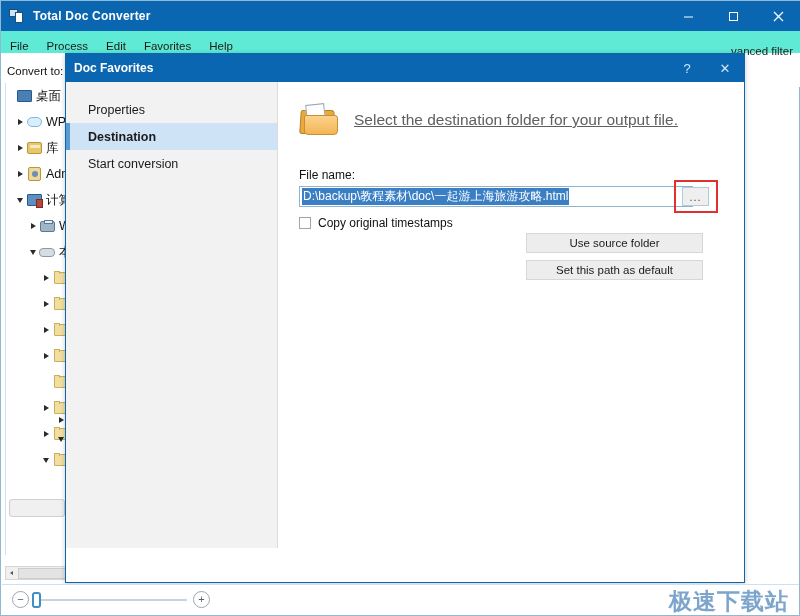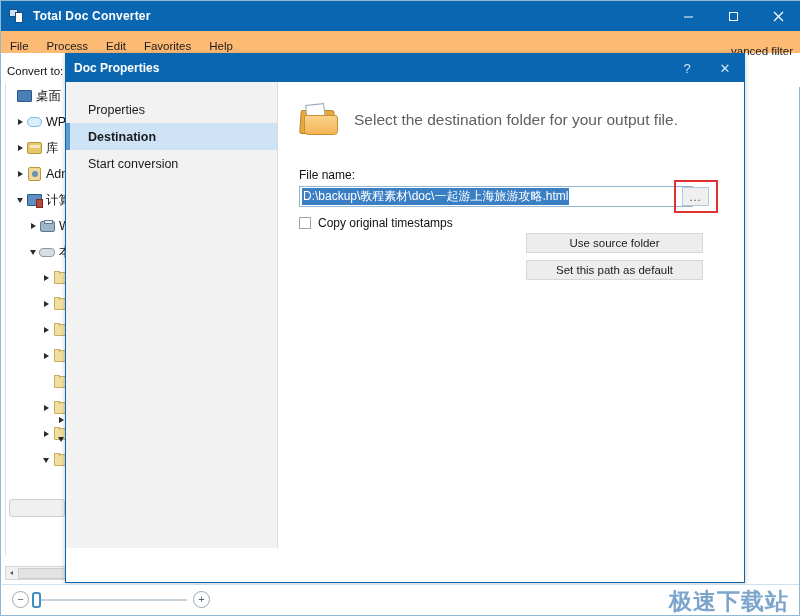--- a/index.html
+++ b/index.html
@@ -20,21 +20,21 @@
                border:1px solid #1a4f80;box-sizing:border-box;}
   .tb-icon .pg{position:absolute;left:6px;top:4px;width:8px;height:11px;background:#fff;
                border:1px solid #1a4f80;box-sizing:border-box;}
   .tb-title{margin-left:8px;color:#ffffff;font-size:12px;font-weight:bold;letter-spacing:.2px;}
   .tb-btns{position:absolute;right:0;top:0;height:30px;display:flex;}
   .tb-btn{width:45px;height:30px;display:flex;align-items:center;justify-content:center;
           color:#ffffff;font-size:13px;line-height:1;}
   .tb-btn svg{display:block;}
 
   
-  .menubar{position:absolute;left:0;top:30px;width:800px;height:30px;background:#fdba74;
+  .menubar{position:absolute;left:0;top:30px;width:800px;height:30px;background:#5eead4;
            display:flex;align-items:center;border-bottom:1px solid #e6eef5;box-sizing:border-box;}
   .menuitem{padding:2px 9px;font-size:11.5px;color:#1b1b1b;}
 
   
   .toolbar{position:absolute;left:0;top:52px;width:800px;height:34px;background:#ffffff;}
   .tool-dot{position:absolute;width:13px;height:13px;border-radius:50%;top:2px;}
   .tool-label{position:absolute;right:6px;top:44px;font-size:11.5px;color:#222;}
 
   
   .convert-to{position:absolute;left:6px;top:64px;font-size:11.5px;color:#111;}
@@ -118,21 +118,21 @@
   .hdr{display:flex;align-items:center;padding:20px 0 0 20px;}
   .folder-ic{width:42px;height:36px;position:relative;flex:0 0 auto;}
   .folder-ic .back{position:absolute;left:2px;top:8px;width:34px;height:24px;background:#e8a93f;
                    border:1px solid #b5802a;border-radius:2px 4px 3px 3px;box-sizing:border-box;
                    transform:skewX(-4deg);}
   .folder-ic .doc{position:absolute;left:8px;top:2px;width:19px;height:17px;background:#ffffff;
                   border:1px solid #9aa7b2;box-sizing:border-box;transform:rotate(-6deg);}
   .folder-ic .front{position:absolute;left:6px;top:13px;width:34px;height:20px;
                     background:linear-gradient(#fbd28a,#f3b556);border:1px solid #c98f30;
                     border-radius:2px 3px 4px 4px;box-sizing:border-box;}
-  .hdr-text{margin-left:14px;font-size:15.5px;color:#5f5f5f;}
+  .hdr-text{margin-left:14px;font-size:15.5px;color:#5f5f5f;text-decoration:underline;}
 
   .field-label{position:absolute;left:21px;top:86px;font-size:12px;color:#111;}
   .filebox{position:absolute;left:21px;top:104px;width:394px;height:21px;border:1px solid #8fb5cf;
            background:#ffffff;box-sizing:border-box;display:flex;align-items:center;}
   .filetext{background:#3a7fc4;color:#ffffff;font-size:12px;padding:0 1px;margin-left:2px;white-space:nowrap;}
   .dotsbtn{position:absolute;left:404px;top:105px;width:27px;height:19px;background:#efefef;
            border:1px solid #b6c9d8;box-sizing:border-box;display:flex;align-items:center;
            justify-content:center;font-size:11px;color:#444;letter-spacing:1px;}
   .redbox{position:absolute;left:396px;top:98px;width:44px;height:33px;border:2px solid #e03131;
           box-sizing:border-box;}
@@ -366,21 +366,21 @@
       <svg width="6" height="6" viewBox="0 0 6 6">
           <polygon points="4,1 4,5 1,3" fill="#555"></polygon>
         </svg>
     </span>
     <span class="thumb"></span>
   </div>
 
   <div class="dialog">
 
     <div class="dlg-title">
-      <span class="t">Doc Properties</span>
+      <span class="t">Doc Favorites</span>
       <span class="btns">
         <span class="b">?</span>
         <span class="b">✕</span>
       </span>
     </div>
 
     <div class="dlg-body">
 
       <div class="dlg-side">
         <div class="side-item">

